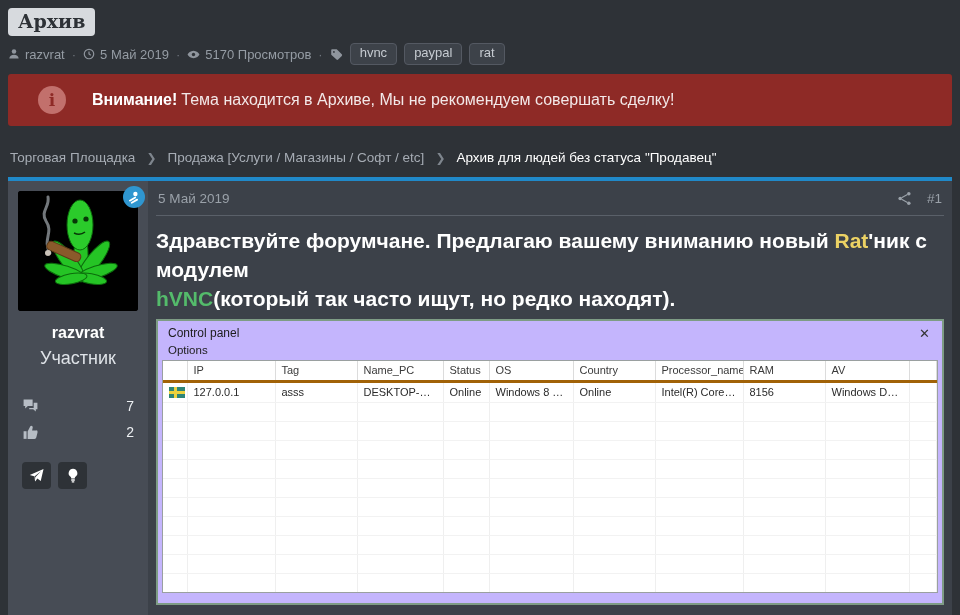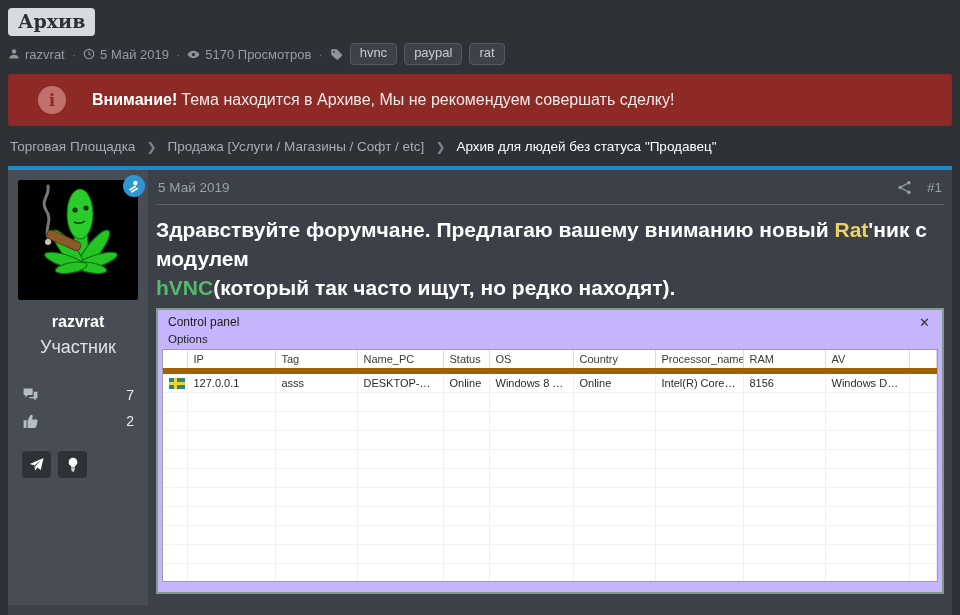--- a/index.html
+++ b/index.html
@@ -40,21 +40,21 @@
   }
   .info-icon {
     width:28px; height:28px; border-radius:50%; background:#c2706c;
     color:#8e2a26; font-family:"DejaVu Serif", serif; font-weight:700; font-size:17px;
     display:flex; align-items:center; justify-content:center; margin:0 26px 0 14px; flex:none;
   }
   .warning-text { color:#f3e8e8; font-size:16px; }
   .warning-text b { color:#ffffff; margin-right:4px; }
 
   
-  .breadcrumb { display:flex; align-items:center; gap:11px; padding:13px 2px 12px;
+  .breadcrumb { display:flex; align-items:center; gap:11px; padding:24px 2px 12px;
     color:#a6acb4; font-size:13.5px; }
   .crumb { cursor:pointer; }
   .crumb-sep { color:#7e858d; font-size:12px; }
   .crumb-last { color:#ffffff; font-weight:400; }
 
   
   .blue-bar { height:4px; background:#2089c9; }
   .post-row { display:flex; background:#3c4149; min-height:448px; align-items:flex-start; }
 
   .sidebar { width:140px; flex:none; background:#474c55; height:435px; padding-top:10px; }
@@ -89,21 +89,21 @@
   
   .window { margin-top:6px; height:286px; background:#c4b5fd; border:2px solid #7e9c85; cursor:pointer; }
   .win-title { display:flex; justify-content:space-between; align-items:center;
     padding:5px 12px 1px 10px; font-size:12px; color:#1c1c1c; }
   .win-close { color:#333; font-size:13px; line-height:13px; }
   .win-menu { padding:3px 10px 4px; font-size:11.5px; color:#1c1c1c; }
   .grid-wrap { margin:0 4px; border:1px solid #9aa0a0; height:233px; overflow:hidden; background:#fff; }
   table.clients { border-collapse:collapse; table-layout:fixed; width:100%;
     font-size:11px; color:#2a2a2a; }
   table.clients th { font-weight:400; text-align:left; color:#3a3a3a;
-    padding:3px 6px; height:20px; border-right:1px solid #dcdcdc; border-bottom:6px solid #a16207;
+    padding:3px 6px; height:20px; border-right:1px solid #dcdcdc; border-bottom:3px solid #a16207;
     white-space:nowrap; overflow:hidden; }
   table.clients td { padding:3px 6px; height:21px;
     border-right:1px solid #efefef; border-bottom:1px solid #f2f2f2;
     white-space:nowrap; overflow:hidden; text-overflow:ellipsis; }
   table.clients tr.empty-row td { height:19px; }
   .flag-se { width:16px; height:11px;
     background:
       linear-gradient(to right, transparent 5px, #ecd23e 5px, #ecd23e 8px, transparent 8px),
       linear-gradient(to bottom, transparent 4px, #ecd23e 4px, #ecd23e 7px, transparent 7px),
       #2e8577;

